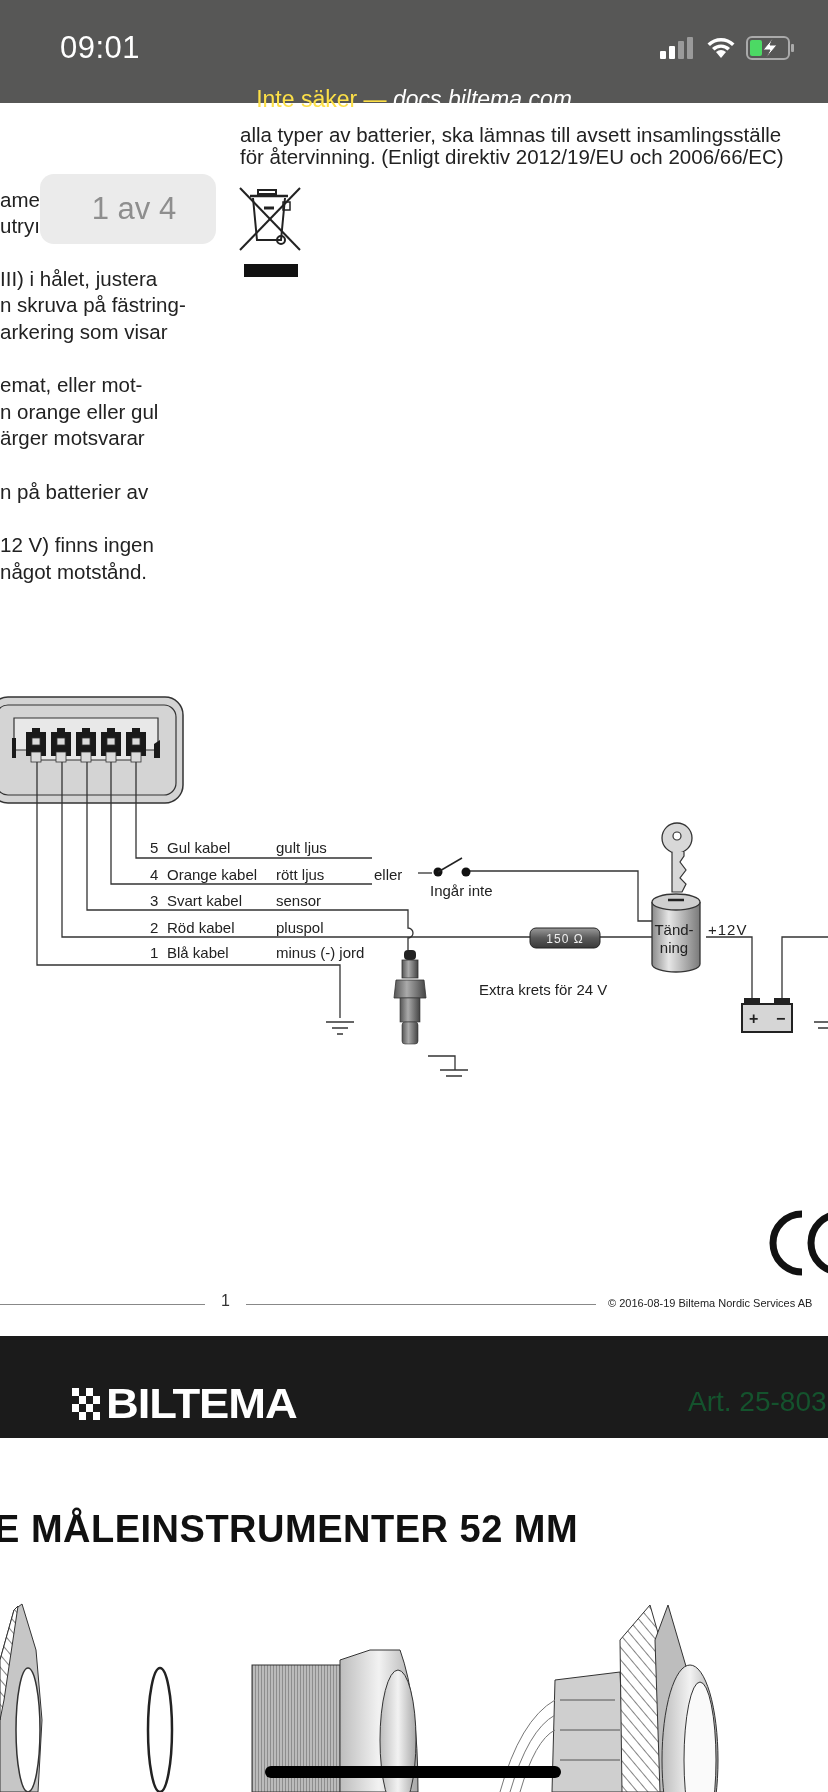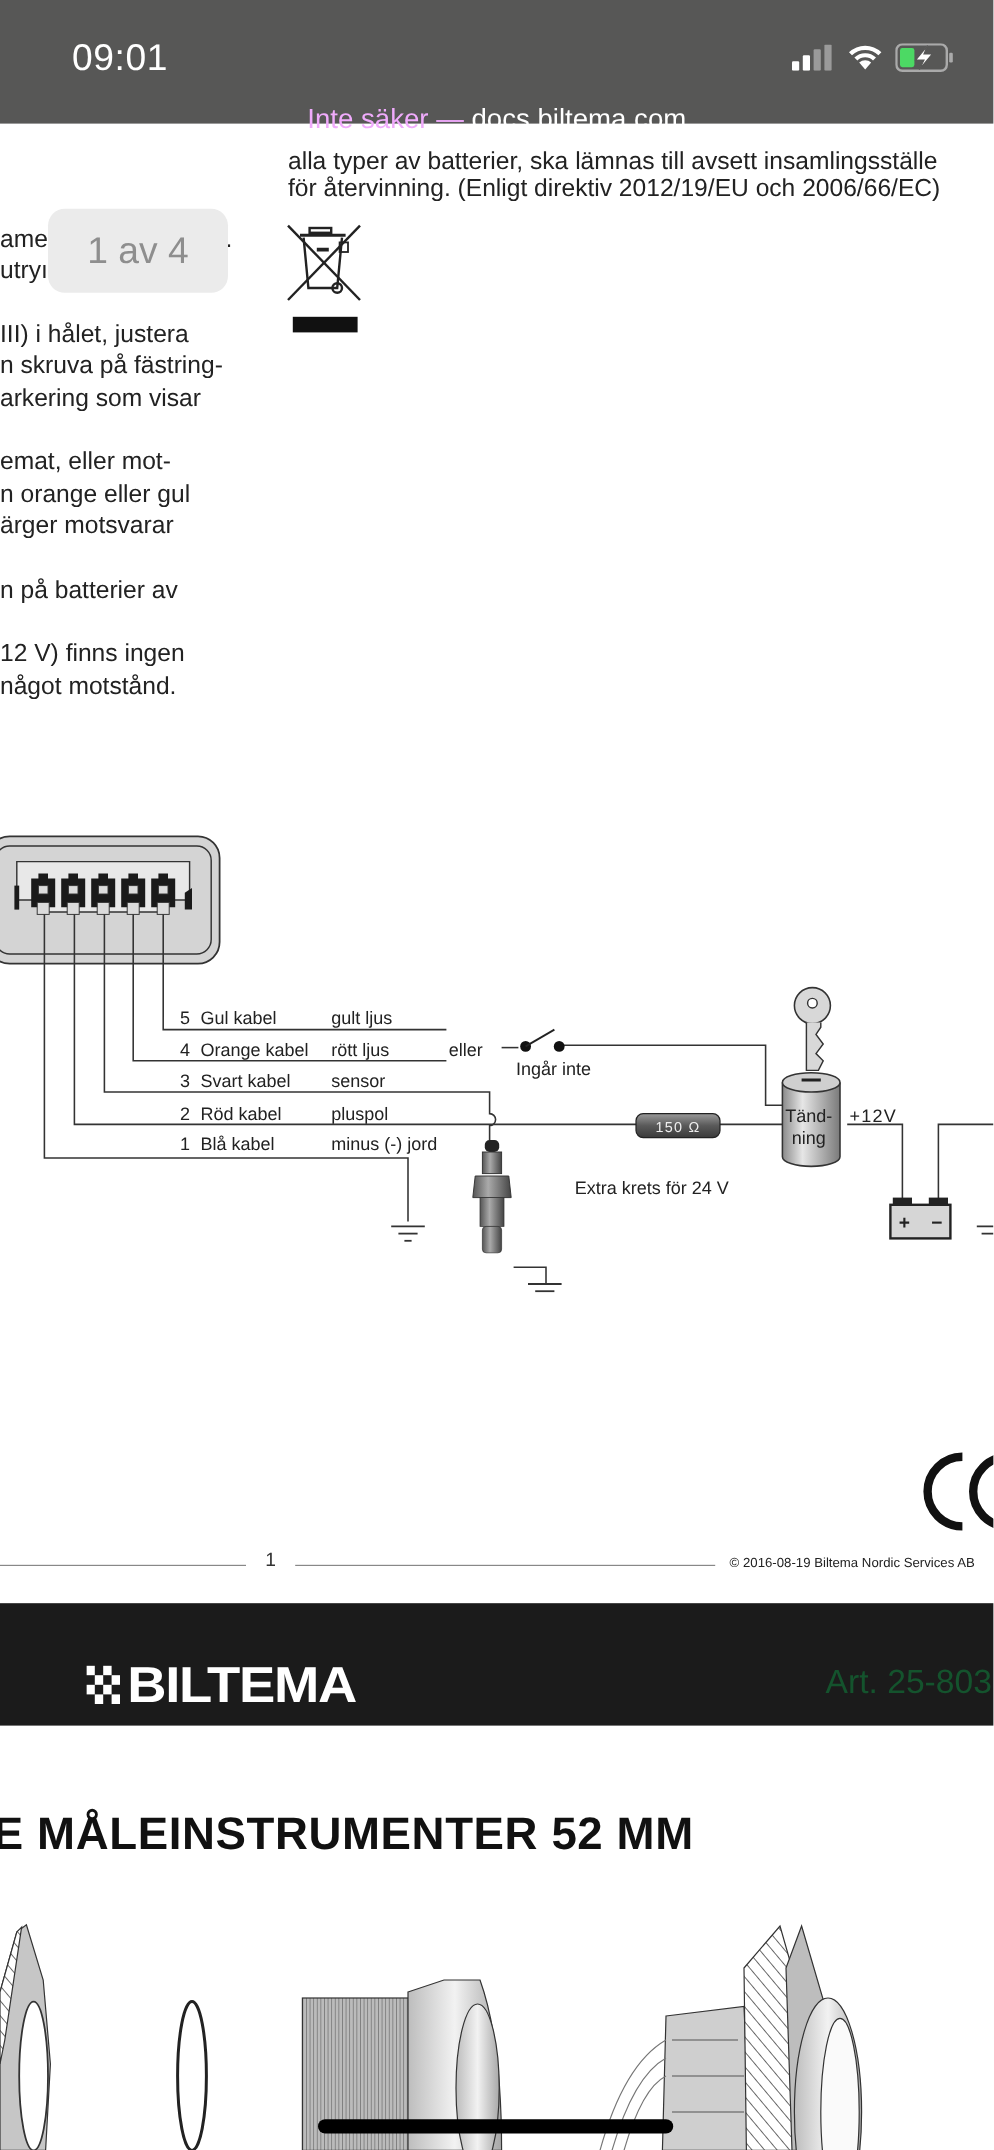--- a/index.html
+++ b/index.html
@@ -1,25 +1,25 @@
 <!DOCTYPE html>
 <html><head>
   <meta charset="utf-8">
   <style>
     html, body { margin:0; padding:0; }
     body { width:828px; height:1792px; position:relative; overflow:hidden; background:#ffffff; font-family:"Liberation Sans", sans-serif; color:#1d1d1d; }
     .status-bar { position:absolute; left:0; top:0; width:828px; height:103px; background:#575756; z-index:10; }
     .time { position:absolute; left:60px; top:30px; font-size:31px; color:#fff; font-weight:500; letter-spacing:0.5px; }
     .status-icons { position:absolute; right:32px; top:36px; display:flex; align-items:center; gap:10px; }
     .url-bar { position:absolute; left:0; top:86px; width:828px; text-align:center; font-size:23px; }
-    .url-prefix { color:#f0abfc; }
-    .url-host { color:#ffffff; }
+    .url-prefix { color:#fde047; }
+    .url-host { color:#ffffff;font-style:italic; }
     .page { position:absolute; left:0; top:0; width:828px; height:1792px; }
     .txt { position:absolute; font-size:20.5px; line-height:26.5px; white-space:nowrap; color:#222; }
-    .page-indicator { position:absolute; left:40px; top:174px; width:150px; height:70px; border-radius:14px; background:#ebebeb; color:#8e8e8e; font-size:31px; display:flex; align-items:center; justify-content:center; z-index:5; }
+    .page-indicator { position:absolute; left:40px; top:174px; width:164px; height:70px; border-radius:14px; background:#ebebeb; color:#8e8e8e; font-size:31px; display:flex; align-items:center; justify-content:center; z-index:5;padding-left:12px; }
     .diagram { position:absolute; left:0; top:680px; }
     .diag-text { font-family:"Liberation Sans", sans-serif; font-size:15px; fill:#222; }
     .footer-line { position:absolute; height:1px; background:#888; }
     .footer-num { position:absolute; left:221px; top:1292px; font-size:16px; color:#333; }
     .copyright { position:absolute; left:608px; top:1297px; font-size:11px; color:#222; white-space:nowrap; }
     .black-band { position:absolute; left:0; top:1336px; width:828px; height:102px; background:#1b1b1b; }
     .biltema-logo { position:absolute; left:72px; top:1380px; display:flex; align-items:center; }
     .logo-word { color:#fff; font-family:"Liberation Sans", sans-serif; font-weight:900; font-size:42px; letter-spacing:-1px; transform:scaleX(1.08); transform-origin:left; margin-left:6px; }
     .art-num { position:absolute; left:688px; top:1386px; color:#14532d; font-size:28px; white-space:nowrap; }
     .heading { position:absolute; left:-6px; top:1508px; font-size:38px; font-weight:700; color:#111; white-space:nowrap; letter-spacing:0.5px; transform:scaleX(1.0); }

